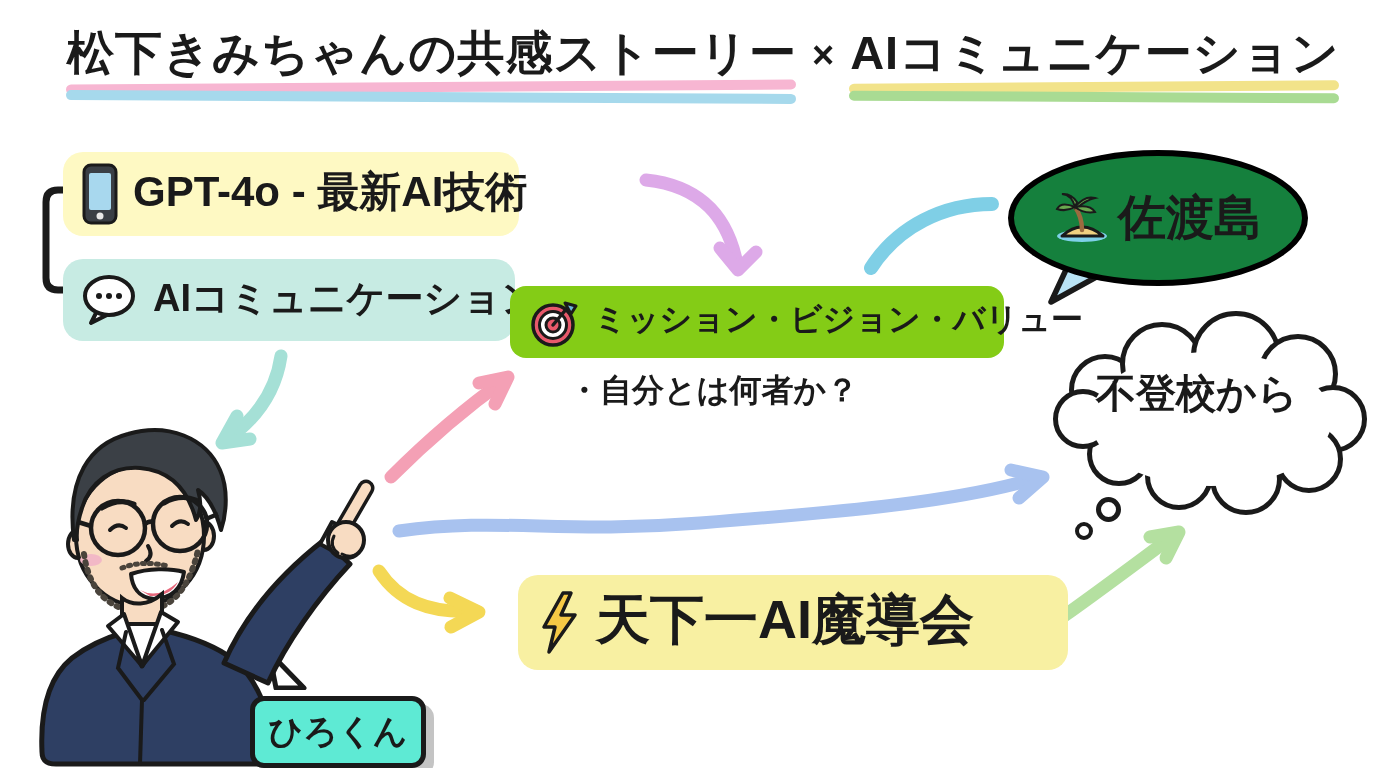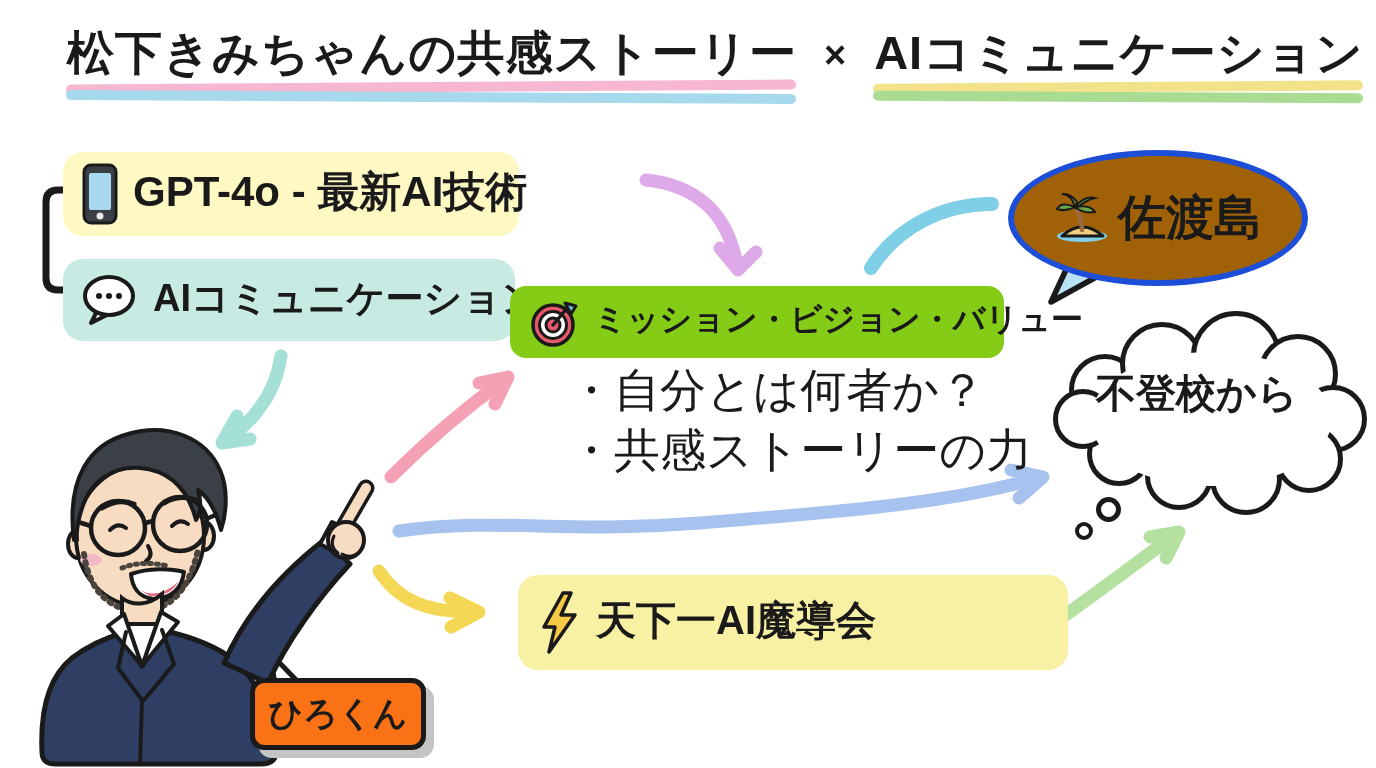--- a/index.html
+++ b/index.html
@@ -4,71 +4,71 @@
 <style>
   html,body{margin:0;padding:0;background:#888;}
   .canvas{
     position:relative; width:1376px; height:768px; background:#ffffff;
     overflow:hidden; font-family:"Liberation Sans","DejaVu Sans",sans-serif;
     color:#1a1a1a;
   }
   
   .title{
     position:absolute; left:64px; top:22px; width:1290px;
-    display:flex; align-items:flex-start; gap:24px;
+    display:flex; align-items:flex-start; gap:12px;
     font-size:47px; font-weight:700; letter-spacing:1px; white-space:nowrap; z-index:2;
   }
   .title-part{position:relative; padding:0 3px;}
   .title-sep{font-size:38px; padding-top:12px; font-weight:700;}
   .ul{position:absolute; height:10px; border-radius:6px; left:2px; right:4px;}
   .ul-a{bottom:-7px; transform:rotate(-0.4deg);}
   .ul-b{bottom:-17px; transform:rotate(0.3deg);}
   .ul-pink{background:#f7b6d2;} .ul-blue{background:#a6d9ec;}
   .ul-yellow{background:#f2e38a;} .ul-green{background:#a9db93;}
   
   .hbox{
     position:absolute; display:flex; align-items:center; gap:14px;
     border-radius:20px; font-weight:700; white-space:nowrap; z-index:2;
     padding:0 14px 0 18px; box-sizing:border-box;
   }
   .hbox .lbl{transform:translateY(-2px);}
   .box-gpt{left:63px; top:152px; width:456px; height:84px; background:#fef9c3; font-size:42px;}
   .box-ai{left:63px; top:259px; width:452px; height:82px; background:#c7ebe3; font-size:38px;}
   .box-mvv{left:510px; top:286px; width:494px; height:72px; background:#84cc16; font-size:32px; border-radius:16px;}
-  .box-tenka{left:518px; top:575px; width:550px; height:95px; background:#f8f0a2; font-size:40px;}
+  .box-tenka{left:518px; top:575px; width:550px; height:95px; background:#f8f0a2; font-size:54px;}
   
   .mvv-points{
     position:absolute; left:568px; top:360px; z-index:2;
-    font-size:46px; font-weight:400; line-height:60px; white-space:nowrap;
+    font-size:32px; font-weight:700; line-height:60px; white-space:nowrap;
   }
   
   .sado-tail{position:absolute; left:1045px; top:256px; z-index:2;}
   .sado-bubble{
     position:absolute; left:1008px; top:150px; width:300px; height:136px;
-    background:#a16207; border:6px solid #1d4ed8; border-radius:50%;
+    background:#15803d; border:6px solid #000000; border-radius:50%;
     display:flex; align-items:center; justify-content:center; gap:8px;
     font-size:48px; font-weight:700; z-index:3; box-sizing:border-box; white-space:nowrap;
   }
   
   .cloud{position:absolute; left:1040px; top:312px; width:330px; height:210px; z-index:2;}
   .bump{position:absolute; background:#fff; border:5px solid #1a1a1a; border-radius:50%; box-sizing:border-box;}
   .cloud-cover{position:absolute; left:50px; top:40px; width:242px; height:134px; background:#fff; border-radius:50%;}
   .cloud-text{
     position:absolute; left:0; right:16px; top:56px; text-align:center;
     font-size:40px; font-weight:700; line-height:1.25; white-space:nowrap;
   }
   .cloud-text .l2{text-indent:48px;}
   .tdot{position:absolute; background:#fff; border-radius:50%; box-sizing:border-box; z-index:2;}
   .tdot1{left:1096px; top:497px; width:25px; height:25px; border:5px solid #1a1a1a;}
   .tdot2{left:1075px; top:522px; width:18px; height:18px; border:4px solid #1a1a1a;}
   
   .hiro-tail{position:absolute; left:262px; top:648px; z-index:2;}
   .hiro-bubble{
-    position:absolute; left:250px; top:678px; width:176px; height:72px;
-    background:#f97316; border:5px solid #1a1a1a; border-radius:14px;
+    position:absolute; left:250px; top:696px; width:176px; height:72px;
+    background:#5eead4; border:5px solid #1a1a1a; border-radius:14px;
     box-shadow:8px 8px 0 #c4c4c4;
     display:flex; align-items:center; justify-content:center;
     font-size:34px; font-weight:700; z-index:3; box-sizing:border-box;
   }
   
   .arrows{position:absolute; left:0; top:0; z-index:1;}
   .person{position:absolute; left:28px; top:408px; z-index:2;}
   .icon{flex:0 0 auto;}
 </style>
 </head>
@@ -145,21 +145,20 @@
       <circle cx="25" cy="30" r="13.5" fill="#fff" stroke="#1a1a1a" stroke-width="3"></circle>
       <circle cx="25" cy="30" r="7" fill="#e8596b" stroke="#1a1a1a" stroke-width="3"></circle>
       <path d="M 25 30 L 40 12" stroke="#1a1a1a" stroke-width="3.5" stroke-linecap="round"></path>
       <path d="M 37 8 L 48 11 L 43 19 Z" fill="#6cb6d8" stroke="#1a1a1a" stroke-width="3" stroke-linejoin="round"></path>
     </svg>
     <span class="lbl">ミッション・ビジョン・バリュー</span>
   </div>
 
   <div class="mvv-points">
     <div>・自分とは何者か？</div>
-    <div>・共感ストーリーの力</div>
   </div>
 
   <svg class="sado-tail" width="70" height="50" viewBox="0 0 70 50">
     <path d="M 26 3 L 6 46 L 64 14 Z" fill="#b9e3f5" stroke="#1a1a1a" stroke-width="5.5" stroke-linejoin="round"></path>
   </svg>
   <div class="sado-bubble">
     <svg class="icon" width="56" height="52" viewBox="0 0 56 52">
       <ellipse cx="28" cy="44" rx="25" ry="6" fill="#7fd0e8"></ellipse>
       <path d="M 8 44 Q 28 26 49 44 Z" fill="#f0d080" stroke="#1a1a1a" stroke-width="3" stroke-linejoin="round"></path>
       <path d="M 28 38 C 28 28 26 22 21 15" fill="none" stroke="#9a6b3f" stroke-width="4.5" stroke-linecap="round"></path>

